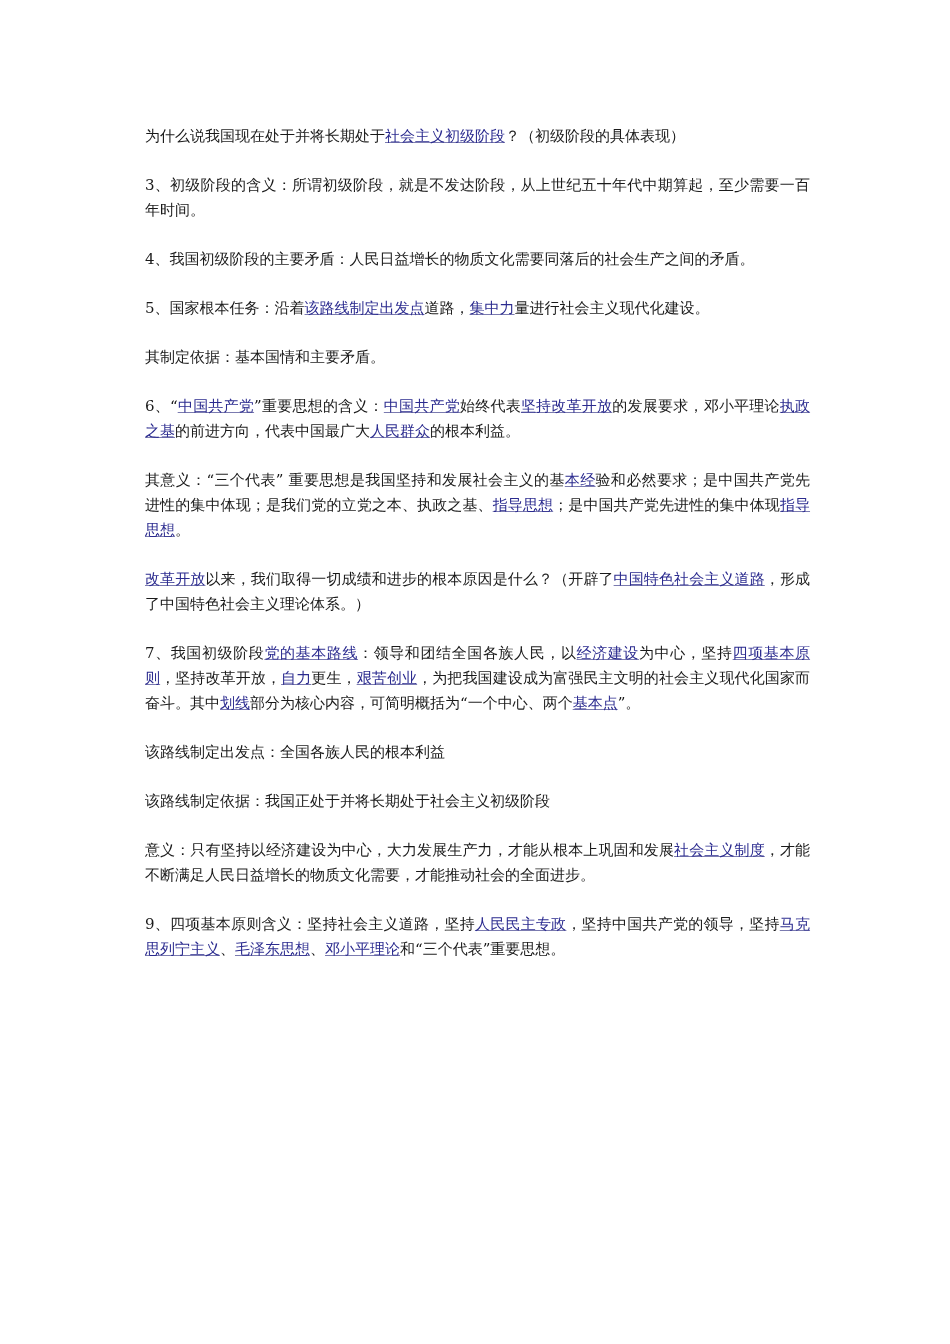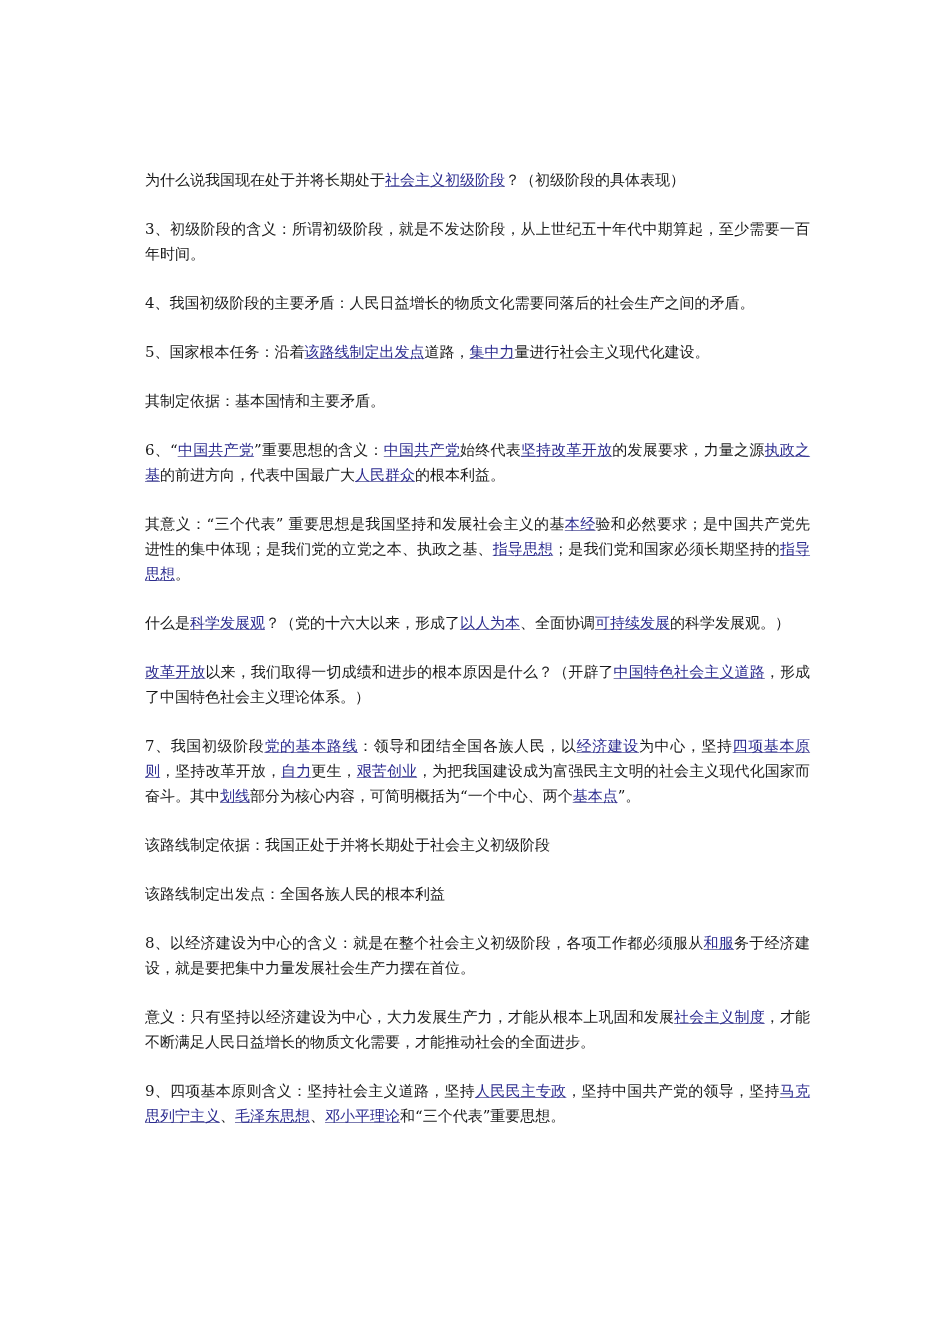--- a/index.html
+++ b/index.html
@@ -1,36 +1,34 @@
 <!DOCTYPE html>
 <html><head>
 <meta charset="utf-8">
 <style>
   html, body { margin: 0; padding: 0; background: #ffffff; }
   body { width: 950px; height: 1344px; position: relative; overflow: hidden; }
   .page {
     position: absolute; left: 145px; top: 124px; width: 665px;
     font-family: "DejaVu Serif", "Liberation Serif", serif;
-    font-size: 15px; line-height: 25px; color: #1a1a1a; margin-top: 44px;
+    font-size: 15px; line-height: 25px; color: #1a1a1a;
   }
   .para { margin: 0 0 24px 0; text-align: justify; }
   .para a { color: #2b2b8f; text-decoration: underline; text-decoration-color: #7b7bb0; }
 </style>
 </head>
 <body>
 
 <div class="page" id="doc">
     <p class="para"><span>为什么说我国现在处于并将长期处于</span><a href="#">社会主义初级阶段</a><span>？（初级阶段的具体表现）</span></p>
     <p class="para"><span>3、初级阶段的含义：所谓初级阶段，就是不发达阶段，从上世纪五十年代中期算起，至少需要一百年时间。</span></p>
     <p class="para"><span>4、我国初级阶段的主要矛盾：人民日益增长的物质文化需要同落后的社会生产之间的矛盾。</span></p>
     <p class="para"><span>5、国家根本任务：沿着</span><a href="#">该路线制定出发点</a><span>道路，</span><a href="#">集中力</a><span>量进行社会主义现代化建设。</span></p>
     <p class="para"><span>其制定依据：基本国情和主要矛盾。</span></p>
-    <p class="para"><span>6、“</span><a href="#">中国共产党</a><span>”重要思想的含义：</span><a href="#">中国共产党</a><span>始终代表</span><a href="#">坚持改革开放</a><span>的发展要求，力量之源</span><a href="#">执政之基</a><span>的前进方向，代表中国最广大</span><a href="#">人民群众</a><span>的根本利益。</span></p>
-    <p class="para"><span>其意义：“三个代表” 重要思想是我国坚持和发展社会主义的基</span><a href="#">本经</a><span>验和必然要求；是中国共产党先进性的集中体现；是我们党的立党之本、执政之基、</span><a href="#">指导思想</a><span>；是我们党和国家必须长期坚持的</span><a href="#">指导思想</a><span>。</span></p>
-    <p class="para"><span>什么是</span><a href="#">科学发展观</a><span>？（党的十六大以来，形成了</span><a href="#">以人为本</a><span>、全面协调</span><a href="#">可持续发展</a><span>的科学发展观。）</span></p>
+    <p class="para"><span>6、“</span><a href="#">中国共产党</a><span>”重要思想的含义：</span><a href="#">中国共产党</a><span>始终代表</span><a href="#">坚持改革开放</a><span>的发展要求，邓小平理论</span><a href="#">执政之基</a><span>的前进方向，代表中国最广大</span><a href="#">人民群众</a><span>的根本利益。</span></p>
+    <p class="para"><span>其意义：“三个代表” 重要思想是我国坚持和发展社会主义的基</span><a href="#">本经</a><span>验和必然要求；是中国共产党先进性的集中体现；是我们党的立党之本、执政之基、</span><a href="#">指导思想</a><span>；是中国共产党先进性的集中体现</span><a href="#">指导思想</a><span>。</span></p>
     <p class="para"><a href="#">改革开放</a><span>以来，我们取得一切成绩和进步的根本原因是什么？（开辟了</span><a href="#">中国特色社会主义道路</a><span>，形成了中国特色社会主义理论体系。）</span></p>
     <p class="para"><span>7、我国初级阶段</span><a href="#">党的基本路线</a><span>：领导和团结全国各族人民，以</span><a href="#">经济建设</a><span>为中心，坚持</span><a href="#">四项基本原则</a><span>，坚持改革开放，</span><a href="#">自力</a><span>更生，</span><a href="#">艰苦创业</a><span>，为把我国建设成为富强民主文明的社会主义现代化国家而奋斗。其中</span><a href="#">划线</a><span>部分为核心内容，可简明概括为“一个中心、两个</span><a href="#">基本点</a><span>”。</span></p>
+    <p class="para"><span>该路线制定出发点：全国各族人民的根本利益</span></p>
     <p class="para"><span>该路线制定依据：我国正处于并将长期处于社会主义初级阶段</span></p>
-    <p class="para"><span>该路线制定出发点：全国各族人民的根本利益</span></p>
-    <p class="para"><span>8、以经济建设为中心的含义：就是在整个社会主义初级阶段，各项工作都必须服从</span><a href="#">和服</a><span>务于经济建设，就是要把集中力量发展社会生产力摆在首位。</span></p>
     <p class="para"><span>意义：只有坚持以经济建设为中心，大力发展生产力，才能从根本上巩固和发展</span><a href="#">社会主义制度</a><span>，才能不断满足人民日益增长的物质文化需要，才能推动社会的全面进步。</span></p>
     <p class="para"><span>9、四项基本原则含义：坚持社会主义道路，坚持</span><a href="#">人民民主专政</a><span>，坚持中国共产党的领导，坚持</span><a href="#">马克思列宁主义</a><span>、</span><a href="#">毛泽东思想</a><span>、</span><a href="#">邓小平理论</a><span>和“三个代表”重要思想。</span></p>
   </div>
 
 </body></html>

